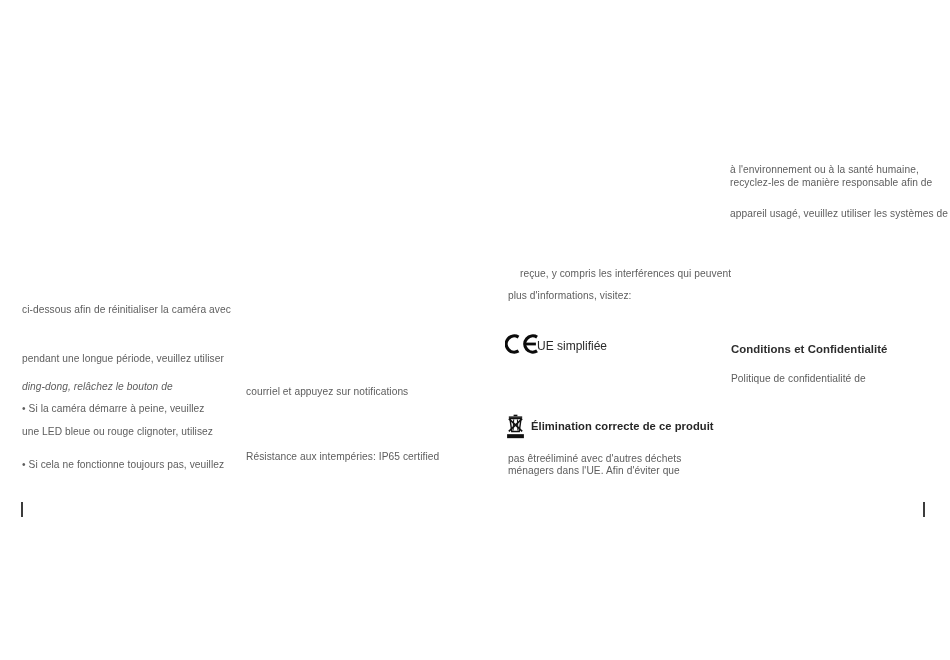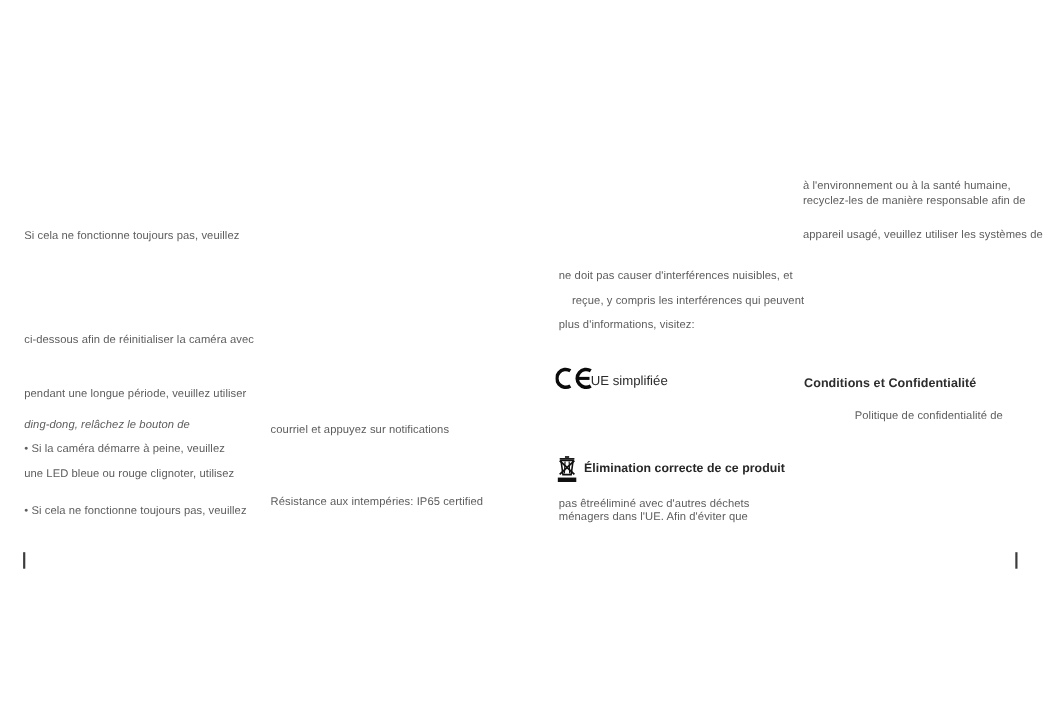--- a/index.html
+++ b/index.html
@@ -84,39 +84,37 @@
 <body>
 
 <div class="page">
 
   <div class="frag" style="left:730px; top:163px; width:215px;">à l'environnement ou à la santé humaine,</div>
 
   <div class="frag" style="left:730px; top:176px; width:215px;">recyclez-les de manière responsable afin de</div>
 
   <div class="frag" style="left:730px; top:207px; width:220px;">appareil usagé, veuillez utiliser les systèmes de</div>
 
-  <div class="frag" style="left:22px; top:208px;">Si cela ne fonctionne toujours pas, veuillez</div>
 
   <div class="frag" style="left:22px; top:303px;">ci-dessous afin de réinitialiser la caméra avec</div>
 
   <div class="frag" style="left:22px; top:336px;margin-top:16px;">pendant une longue période, veuillez utiliser</div>
 
   <div class="frag" style="left:22px; top:380px;font-style:italic;">ding-dong, relâchez le bouton de</div>
 
   <div class="frag" style="left:22px; top:402px;">• Si la caméra démarre à peine, veuillez</div>
 
   <div class="frag" style="left:22px; top:425px;">une LED bleue ou rouge clignoter, utilisez</div>
 
   <div class="frag" style="left:22px; top:458px;">• Si cela ne fonctionne toujours pas, veuillez</div>
 
   <div class="frag" style="left:246px; top:385px;">courriel et appuyez sur notifications</div>
 
   <div class="frag" style="left:246px; top:450px;">Résistance aux intempéries: IP65 certified</div>
 
-  <div class="frag" style="left:508px; top:245px;">ne doit pas causer d'interférences nuisibles, et</div>
 
   <div class="frag" style="left:508px; top:267px;margin-left:12px;">reçue, y compris les interférences qui peuvent</div>
 
   <div class="frag" style="left:508px; top:289px;">plus d'informations, visitez:</div>
 
   <div class="ce-mark" style="left:505px; top:331px;">
     <svg viewBox="0 0 44 30" width="34" height="26" aria-hidden="true">
       <g fill="none" stroke="currentColor" stroke-width="4.2" stroke-linecap="butt">
 
         <path d="M17.5 6.0 A 10.5 10.5 0 1 0 17.5 24.0"></path>
@@ -153,19 +151,19 @@
     </svg>
   </div>
   <div class="iconlabel" style="left:531px; top:419px;">Élimination correcte de ce produit</div>
 
   <div class="frag" style="left:508px; top:452px;">pas êtreéliminé avec d'autres déchets</div>
 
   <div class="frag" style="left:508px; top:464px;">ménagers dans l'UE. Afin d'éviter que</div>
 
   <div class="heading" style="left:731px; top:342px;">Conditions et Confidentialité</div>
 
-  <div class="frag" style="left:731px; top:372px;margin-left:46px;">Politique de confidentialité de</div>
+  <div class="frag" style="left:731px; top:372px;">Politique de confidentialité de</div>
 
   <div class="caret-bar" style="left:21px; top:502px; height:15px;"></div>
 
   <div class="caret-bar" style="left:923px; top:502px; height:15px;"></div>
 
 </div>
 
 </body></html>

